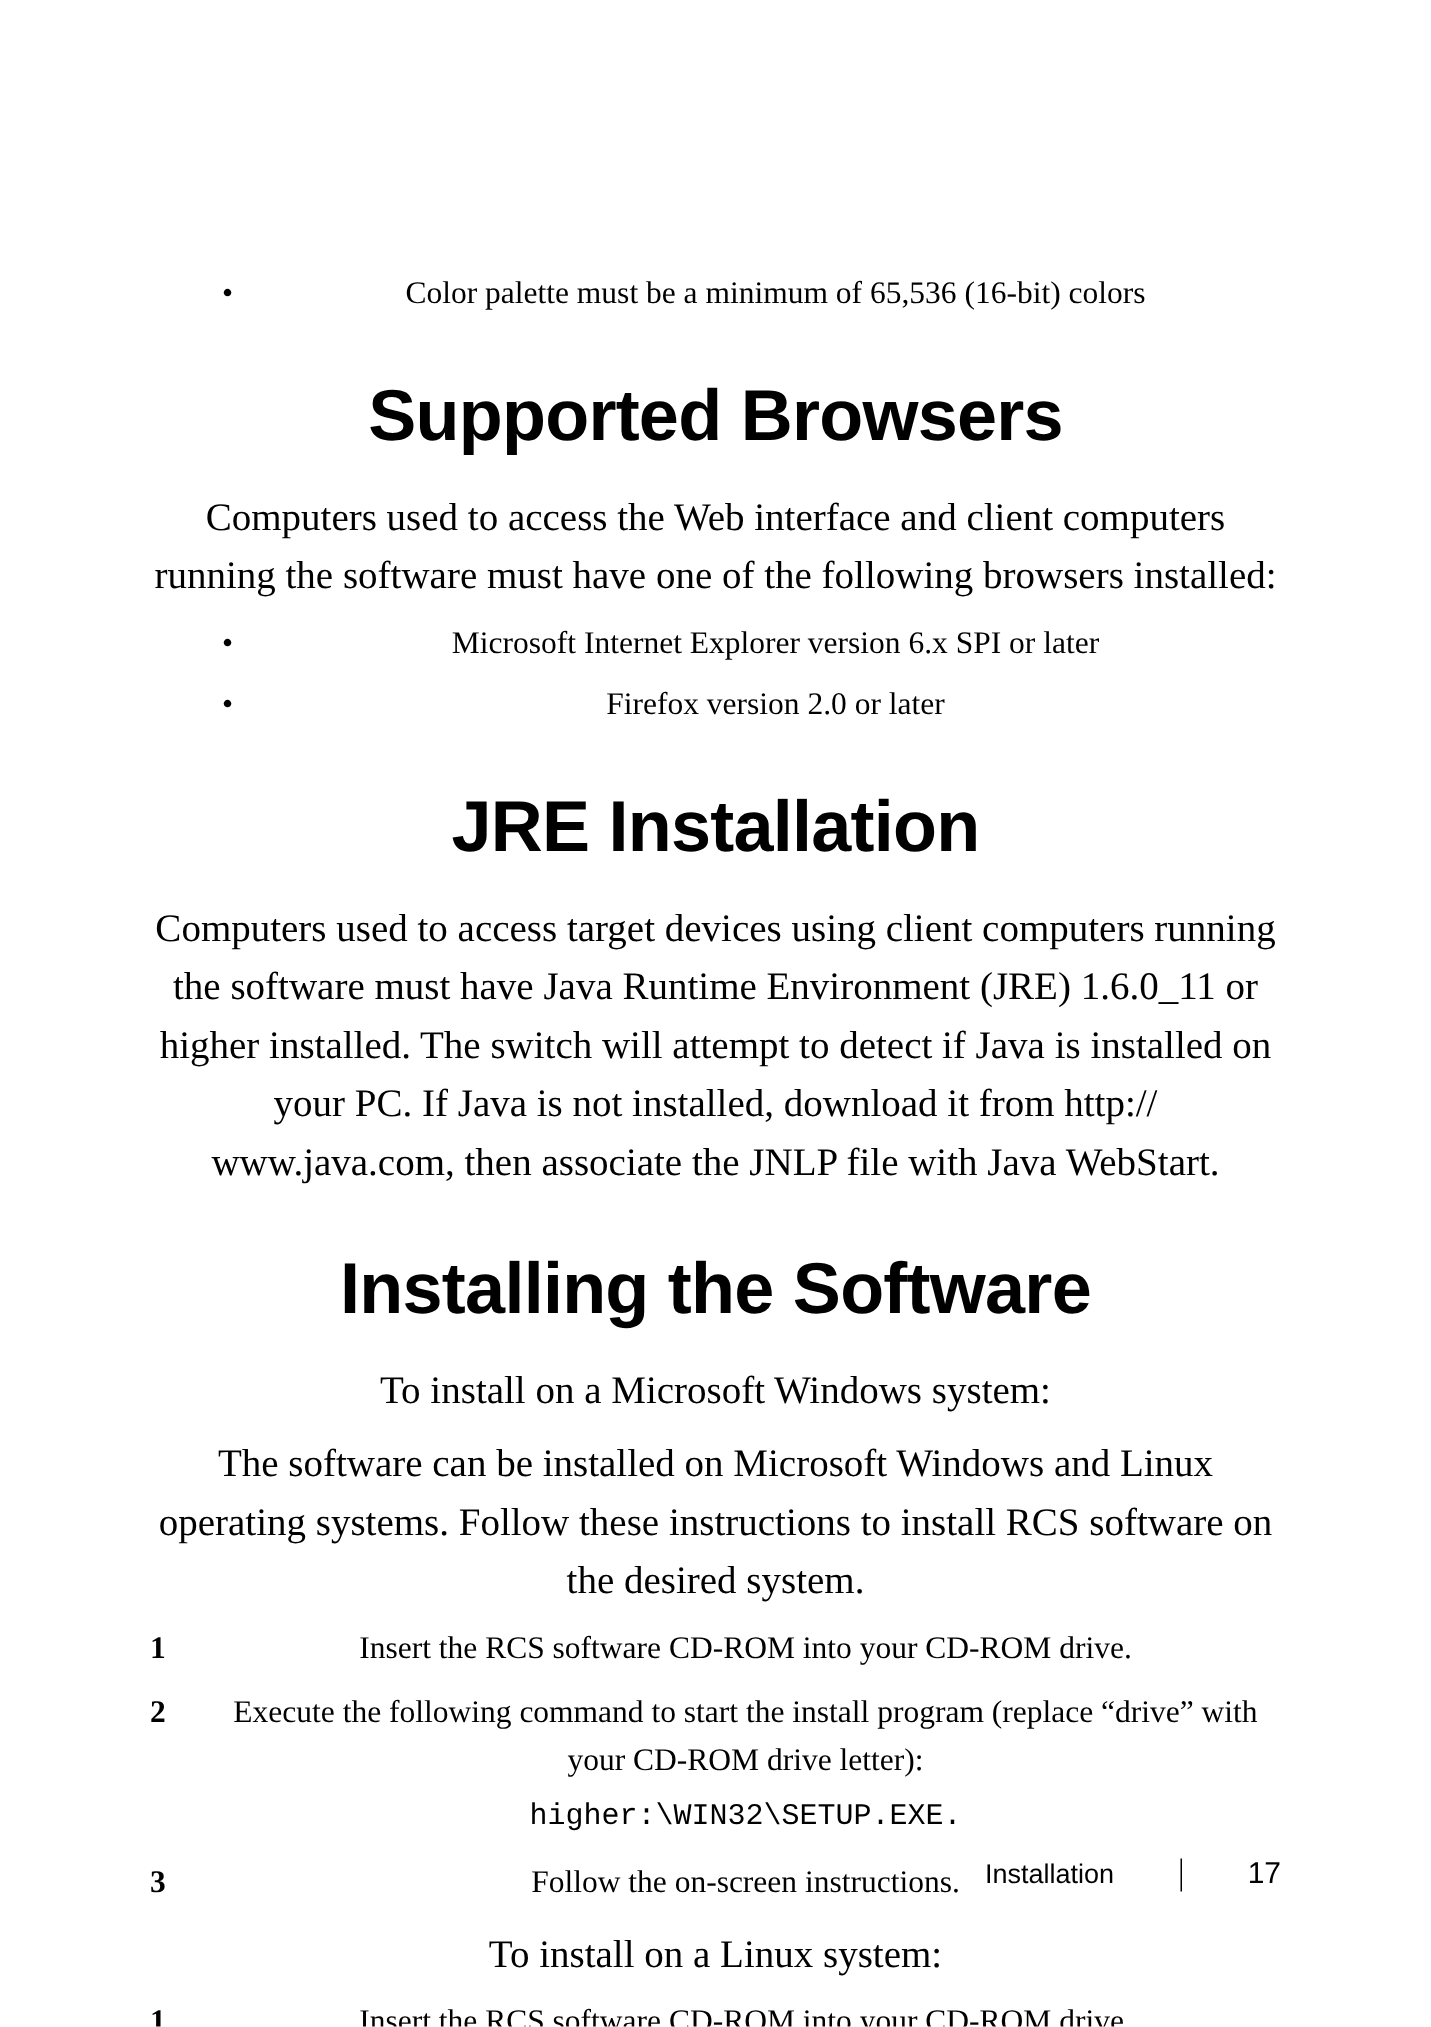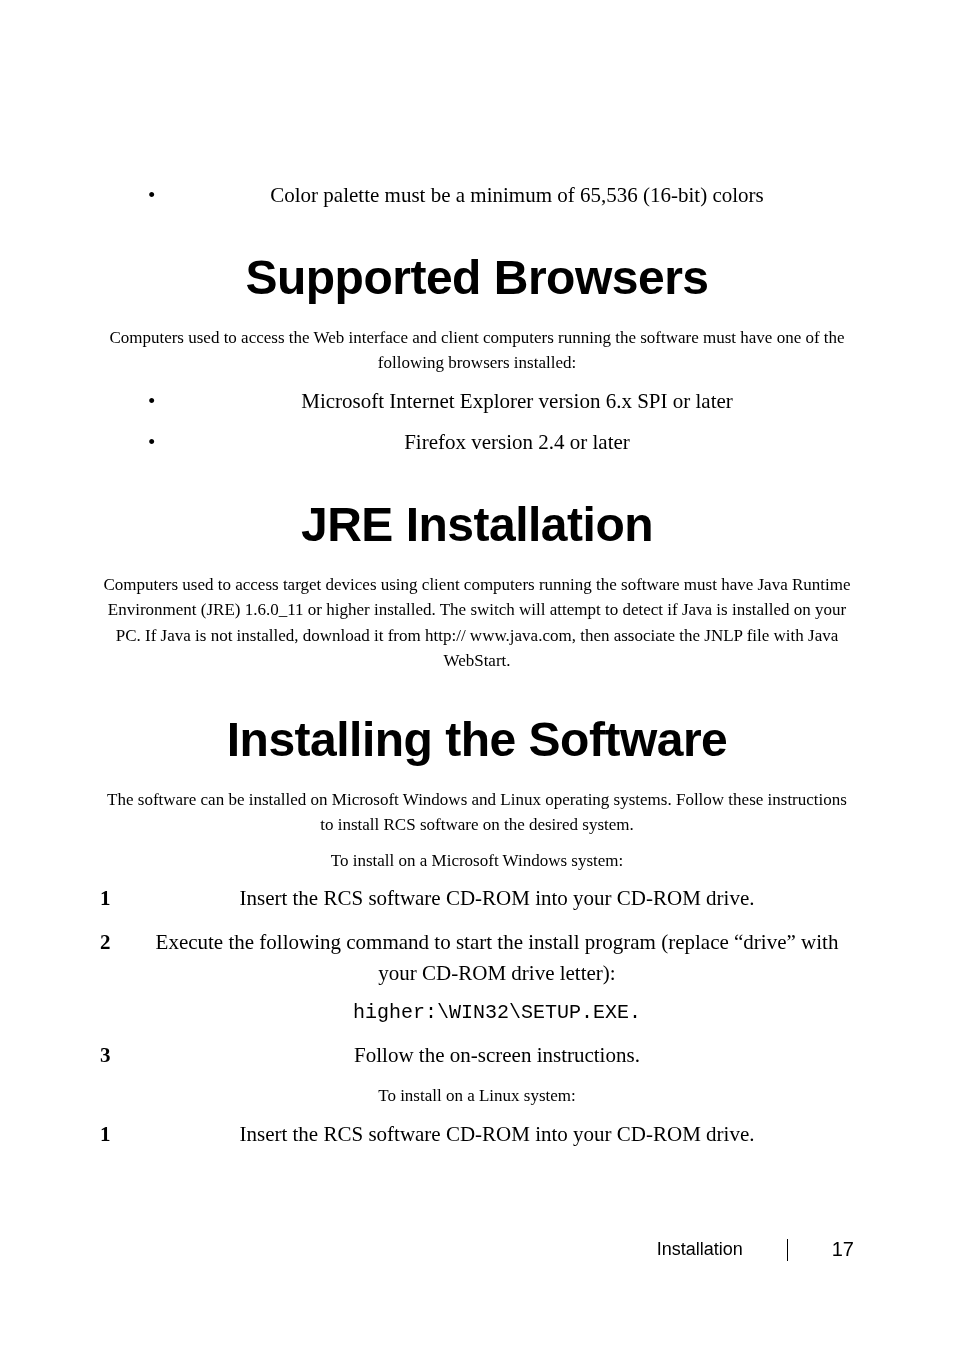--- a/index.html
+++ b/index.html
@@ -37,21 +37,21 @@
     }
     h2 {
       font-family: Arial, Helvetica, sans-serif;
       font-weight: bold;
       font-size: 48px;
       margin-top: 38px;
       margin-bottom: 20px;
       letter-spacing: -0.5px;
     }
     .body-text {
-      font-size: 17px;
+      font-size: 26px;
       line-height: 1.5;
       margin-bottom: 10px;
     }
     .numbered-list {
       list-style: none;
       counter-reset: item;
     }
     .numbered-list li {
       position: relative;
       padding-left: 40px;
@@ -100,29 +100,29 @@
 
 <div class="content">
   <ul class="bullet-list lead-bullet">
     <li>Color palette must be a minimum of 65,536 (16-bit) colors</li>
   </ul>
 
   <h2>Supported Browsers</h2>
   <p class="body-text">Computers used to access the Web interface and client computers running the software must have one of the following browsers installed:</p>
   <ul class="bullet-list">
     <li>Microsoft Internet Explorer version 6.x SPI or later</li>
-    <li>Firefox version 2.4 or later</li>
+    <li>Firefox version 2.0 or later</li>
   </ul>
 
   <h2>JRE Installation</h2>
   <p class="body-text">Computers used to access target devices using client computers running the software must have Java Runtime Environment (JRE) 1.6.0_11 or higher installed. The switch will attempt to detect if Java is installed on your PC. If Java is not installed, download it from http:// www.java.com, then associate the JNLP file with Java WebStart.</p>
 
   <h2>Installing the Software</h2>
+  <p class="body-text">To install on a Microsoft Windows system:</p>
   <p class="body-text">The software can be installed on Microsoft Windows and Linux operating systems. Follow these instructions to install RCS software on the desired system.</p>
-  <p class="body-text">To install on a Microsoft Windows system:</p>
   <ol class="numbered-list">
     <li>
       <span class="num">1</span>
       <span>Insert the RCS software CD-ROM into your CD-ROM drive.</span>
     </li>
     <li>
       <span class="num">2</span>
       <span>Execute the following command to start the install program (replace “drive” with your CD-ROM drive letter):</span>
       <span class="code">higher:\WIN32\SETUP.EXE.</span>
     </li>

